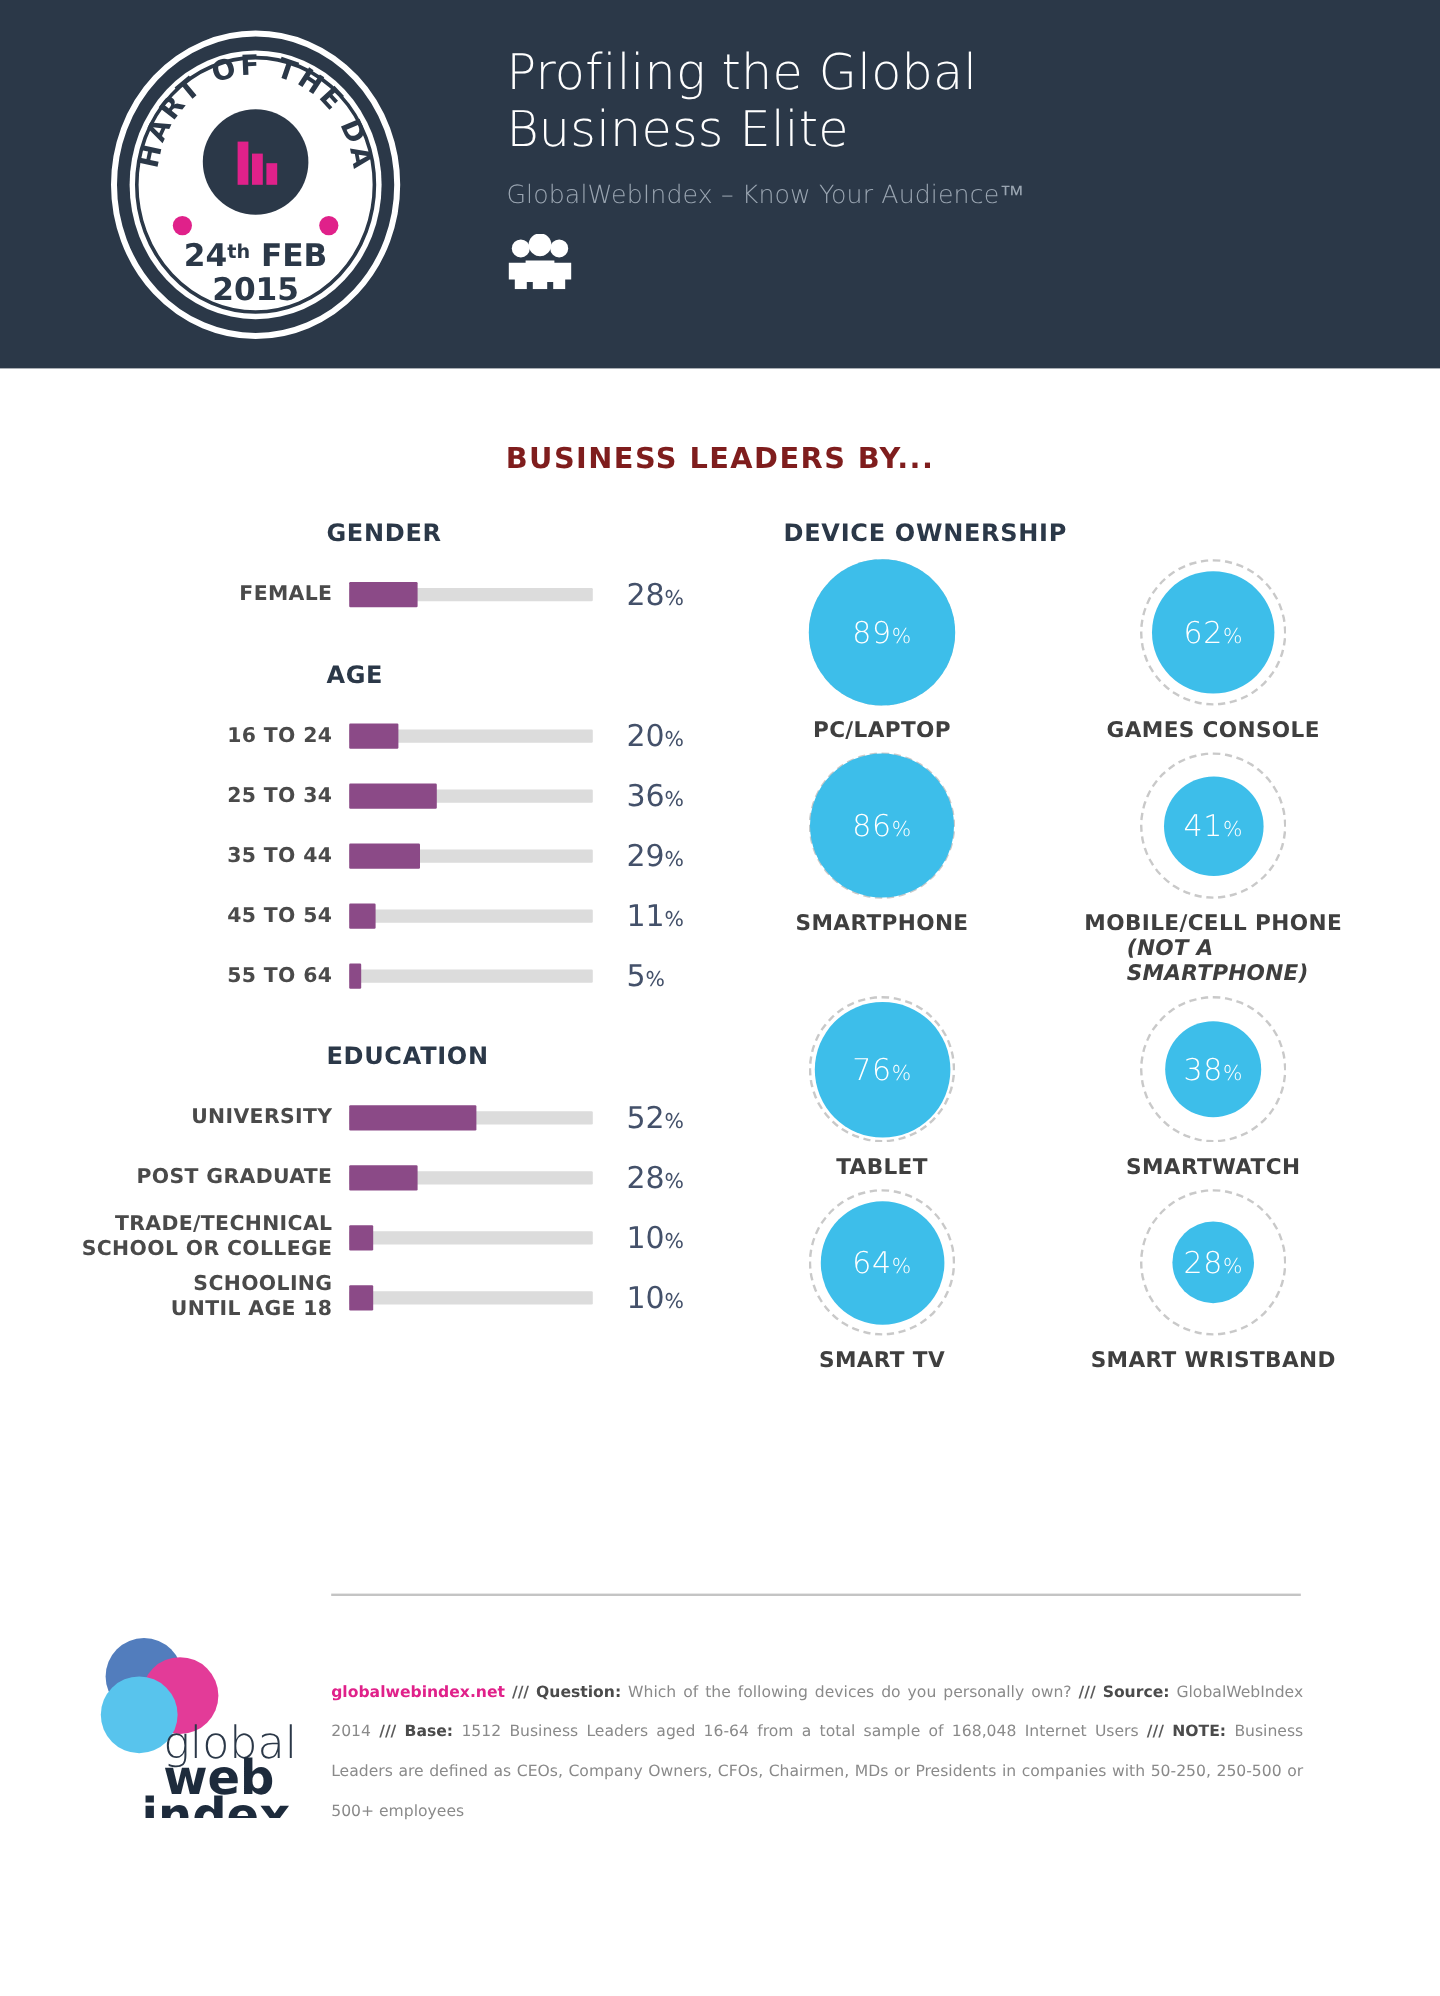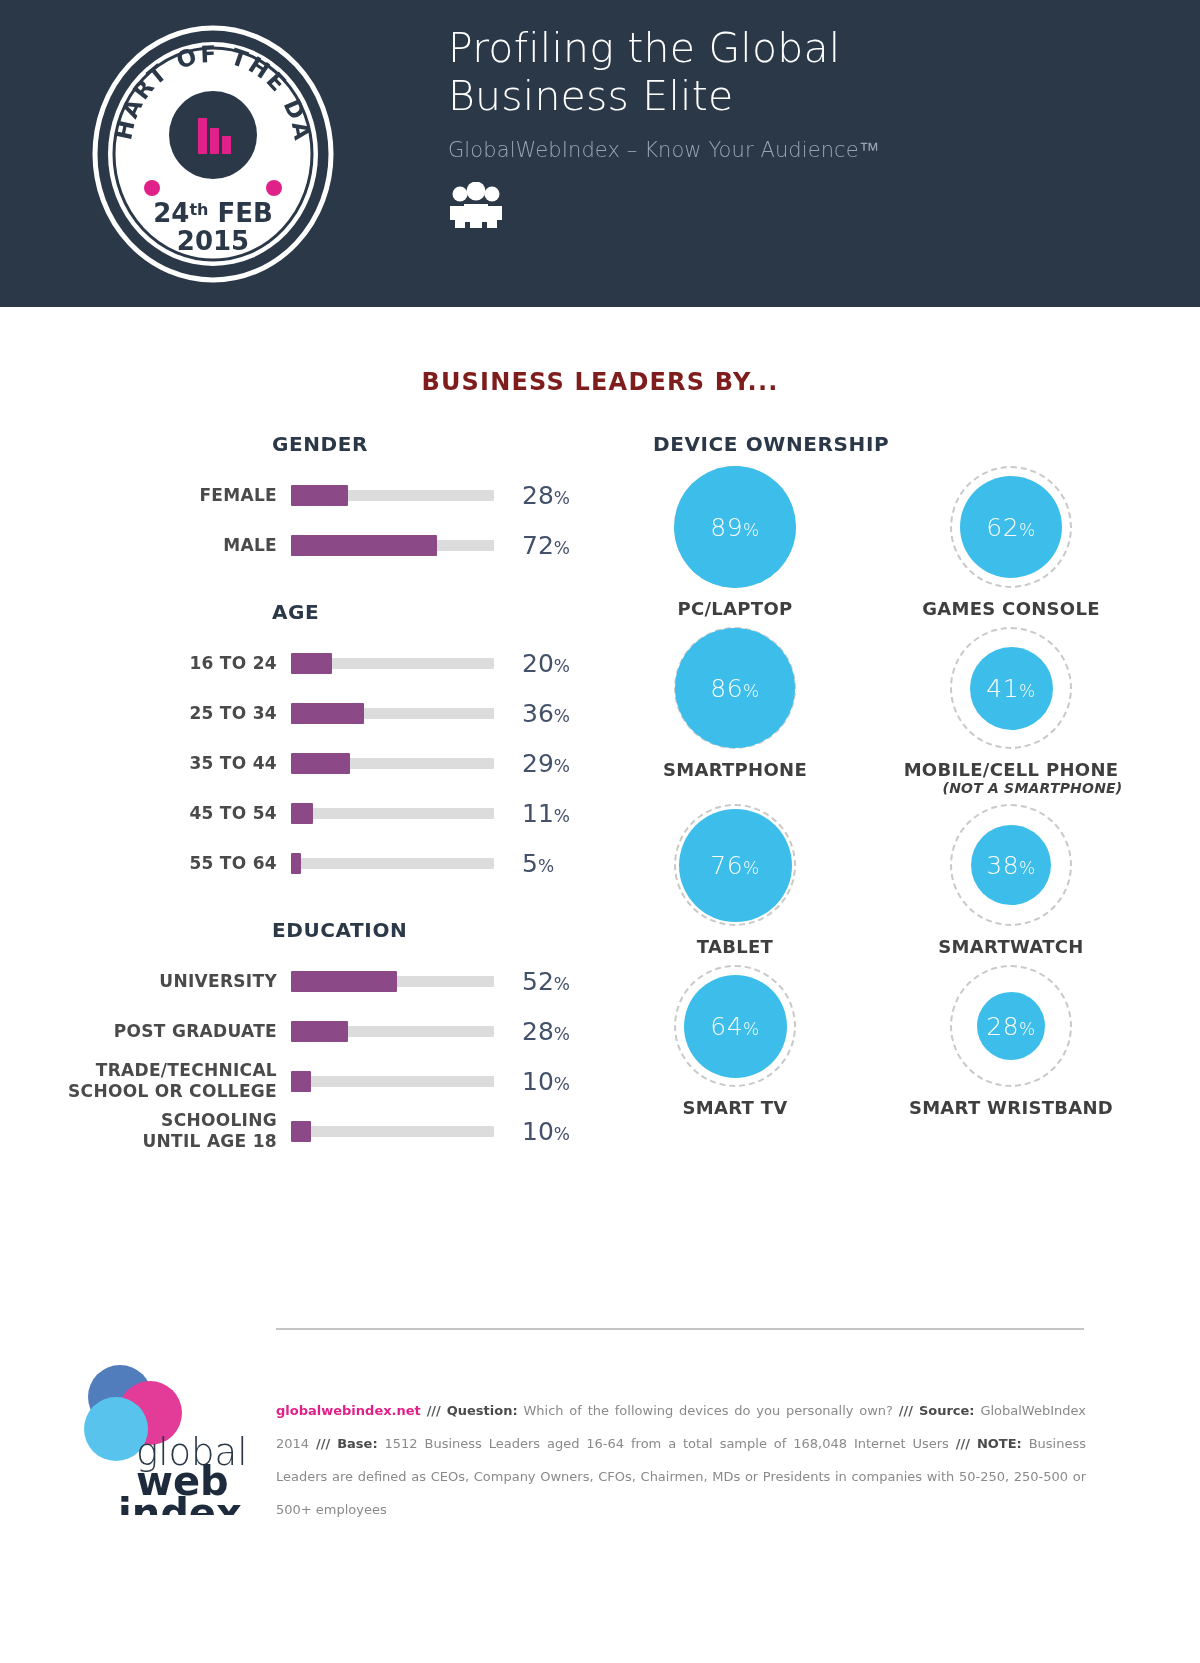--- a/index.html
+++ b/index.html
@@ -27,23 +27,22 @@
     left: 88px;
     top: 22px;
     width: 250px;
     height: 265px;
   }
   .badge svg { display: block; }
 
   .header-text {
     position: absolute;
     left: 422px;
-    top: 24px;
+    top: 36px;
     width: 720px;
-    margin-left: 26px;
   }
   .h-title {
     color: #ffffff;
     font-size: 41px;
     line-height: 48px;
     font-weight: 300;
     letter-spacing: 0.2px;
   }
   .h-sub {
     margin-top: 18px;
@@ -187,21 +186,21 @@
     margin-top: 10px;
     text-align: center;
     color: #3f3f3f;
     font-size: 18px;
     font-weight: 700;
     letter-spacing: 0.3px;
     line-height: 21px;
   }
   .circle-sublabel {
     color: #3f3f3f;
-    font-size: 14px;
+    font-size: 18px;
     font-weight: 700;
     font-style: italic;
     letter-spacing: 0.2px;
     margin-left: 43px;
   }
 
   
   .footer {
     position: absolute;
     left: 0;
@@ -288,29 +287,20 @@
       <div class="group-heading">GENDER</div>
       <div class="bar-row">
         <div class="bar-label">
           <div>FEMALE</div>
         </div>
         <div class="bar-track">
           <div class="bar-fill" style="width: 56.84px;"></div>
         </div>
         <div class="bar-value">28<span class="pc">%</span></div>
       </div>
-      <div class="bar-row">
-        <div class="bar-label">
-          <div>MALE</div>
-        </div>
-        <div class="bar-track">
-          <div class="bar-fill" style="width: 146.16px;"></div>
-        </div>
-        <div class="bar-value">72<span class="pc">%</span></div>
-      </div>
       <div class="gap-sm"></div>
       <div class="group-heading">AGE</div>
       <div class="bar-row">
         <div class="bar-label">
           <div>16 TO 24</div>
         </div>
         <div class="bar-track">
           <div class="bar-fill" style="width: 40.6px;"></div>
         </div>
         <div class="bar-value">20<span class="pc">%</span></div>

